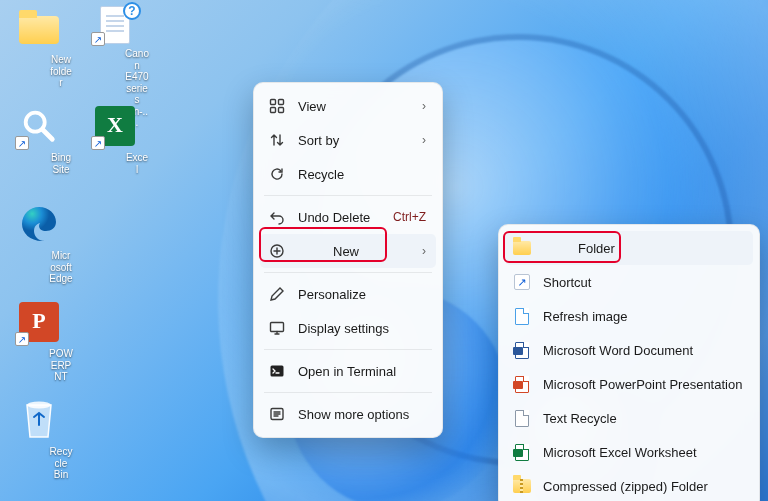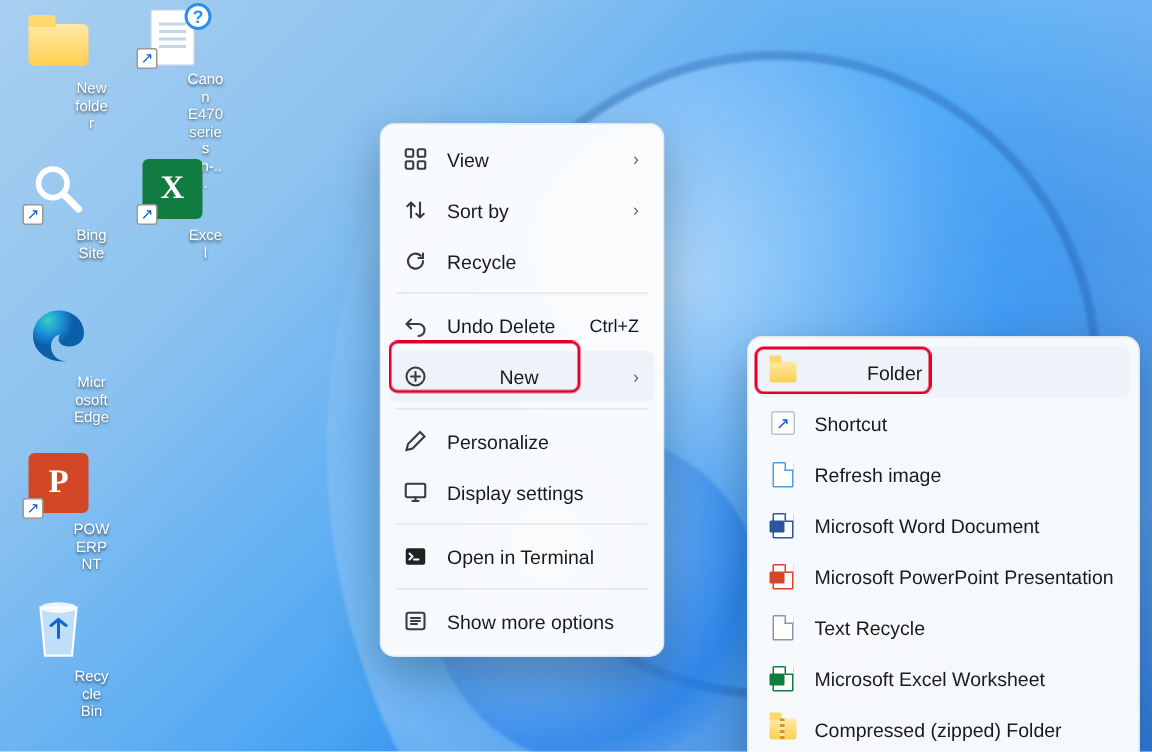--- a/index.html
+++ b/index.html
@@ -115,21 +115,21 @@
     position: relative;
     gap: 12px;
   }
   .mi.hover { background: #eef3f9; gap: 47px; }
   .mi .mico {
     width: 18px; height:18px; display:flex; align-items:center; justify-content:center;
     color:#3b3b3b;
     flex: 0 0 18px;
   }
   .mi .mtext { flex: 1 1 auto; }
-  .mi .acc { color:#0f172a; font-size:12px; }
+  .mi .acc { color:#7f1d1d; font-size:12px; }
   .mi .chev { color:#666; font-size:12px; }
   .sep { height:1px; background: rgba(0,0,0,0.08); margin: 4px 4px; }
 
   .hi-box {
     position:absolute; border: 2px solid #e4002b; border-radius: 6px; pointer-events:none;
   }
   .hi-new { left: 259px; top: 227px; width: 128px; height: 35px; z-index:12;}
   .hi-folder { left: 503px; top: 231px; width: 118px; height: 32px; z-index:12;}
 
   

